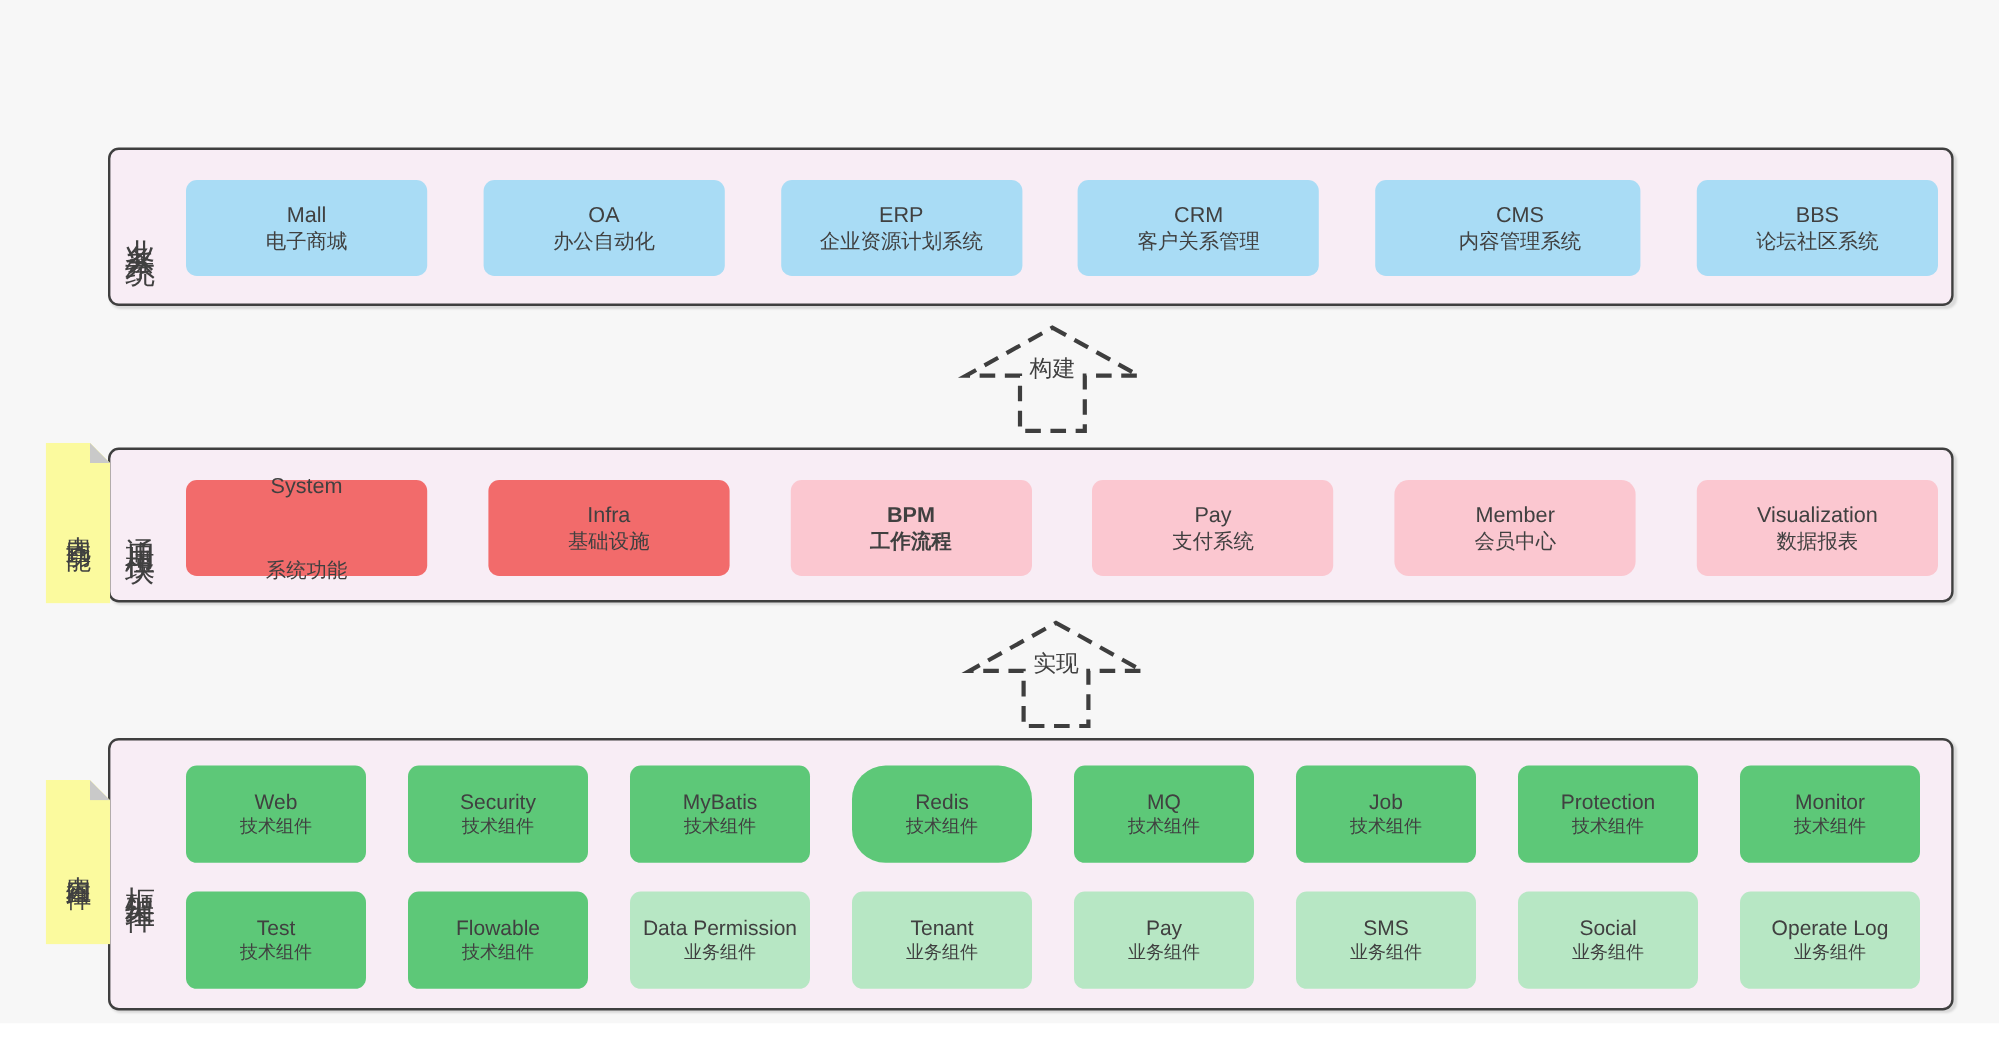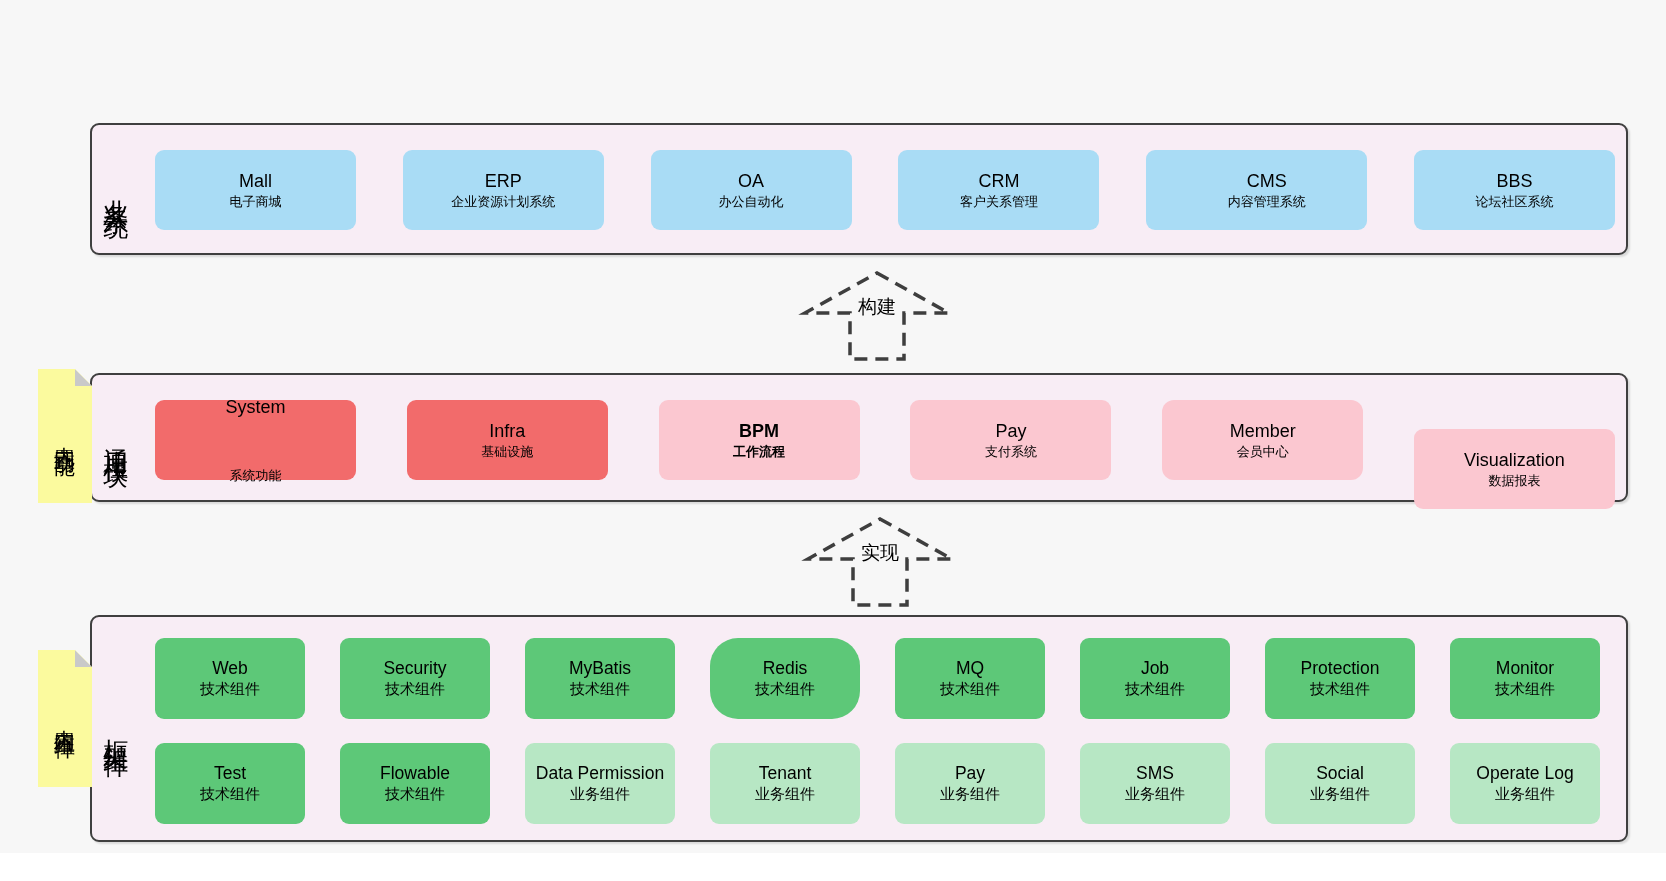--- a/index.html
+++ b/index.html
@@ -1,18 +1,18 @@
 <!DOCTYPE html>
 <html><head>
 <meta charset="utf-8">
 <style>
   html,body{margin:0;padding:0;}
   .page{
     position:relative;width:1666px;height:853px;overflow:hidden;
-    background:#f7f7f7;color:#000000;
+    background:#f7f7f7;color:#404040;
     font-family:"Liberation Sans",sans-serif;
   }
   .band{
     position:absolute;left:90px;width:1534px;
     background:#f8edf5;border:2px solid #3f3f3f;border-radius:9px;
     box-shadow:2px 2px 2px rgba(0,0,0,.12);
   }
   #band-business{top:123px;height:128px;}
   #band-modules{top:373px;height:125px;}
   #band-components{top:615px;height:223px;}
@@ -26,21 +26,21 @@
   .row.narrow{width:1445px;}
   #row-tech{top:21px;}
   #row-biz{top:126px;}
   .box{
     border-radius:9px;display:flex;flex-direction:column;
     justify-content:center;align-items:center;text-align:center;
   }
   .row.wide .box{width:201px;height:80px;}
   .row.narrow .box{width:150px;height:81px;}
   .box-name{font-size:18px;line-height:1.35;}
-  .box-desc{font-size:13px;line-height:1.3;}
+  .box-desc{font-size:17px;line-height:1.3;}
   .row.narrow .box-name{font-size:17.5px;line-height:1.22;}
   .row.narrow .box-desc{font-size:15px;line-height:1.3;}
 
   .sticky{
     position:absolute;left:38px;width:54px;background:#fbfa9e;z-index:3;
     clip-path:polygon(0 0,calc(100% - 17px) 0,100% 17px,100% 100%,0 100%);
     display:flex;align-items:center;justify-content:center;
   }
   #sticky-modules{top:369px;height:134px;}
   #sticky-components{top:650px;height:137px;}
@@ -69,26 +69,26 @@
 <div class="page">
 
   <div class="band" id="band-business">
     <div class="band-label">业务系统</div>
     <div class="row wide">
         <div class="box" style="background: rgb(169, 220, 245);">
           <div class="box-name">Mall</div>
           <div class="box-desc">电子商城</div>
         </div>
         <div class="box" style="background: rgb(169, 220, 245);">
+          <div class="box-name">OA</div>
+          <div class="box-desc">办公自动化</div>
+        </div>
+        <div class="box" style="background: rgb(169, 220, 245);">
           <div class="box-name">ERP</div>
           <div class="box-desc">企业资源计划系统</div>
-        </div>
-        <div class="box" style="background: rgb(169, 220, 245);">
-          <div class="box-name">OA</div>
-          <div class="box-desc">办公自动化</div>
         </div>
         <div class="box" style="background: rgb(169, 220, 245);">
           <div class="box-name">CRM</div>
           <div class="box-desc">客户关系管理</div>
         </div>
         <div class="box" style="background: rgb(169, 220, 245); padding-left: 20px;">
           <div class="box-name">CMS</div>
           <div class="box-desc">内容管理系统</div>
         </div>
         <div class="box" style="background: rgb(169, 220, 245);">
@@ -126,21 +126,21 @@
           <div class="box-desc">工作流程</div>
         </div>
         <div class="box" style="background: rgb(251, 199, 208);">
           <div class="box-name">Pay</div>
           <div class="box-desc">支付系统</div>
         </div>
         <div class="box" style="background: rgb(251, 199, 208); border-radius: 12px;">
           <div class="box-name">Member</div>
           <div class="box-desc">会员中心</div>
         </div>
-        <div class="box" style="background: rgb(251, 199, 208); margin-top: 29px;">
+        <div class="box" style="background: rgb(251, 199, 208);">
           <div class="box-name">Visualization</div>
           <div class="box-desc">数据报表</div>
         </div>
       </div>
   </div>
 
   <div class="arrow" id="arrow-implement">
     <svg viewBox="0 0 160 92">
       <polygon points="80,3 152,43 107,43 107,89 53,89 53,43 8,43"></polygon>
     </svg>

